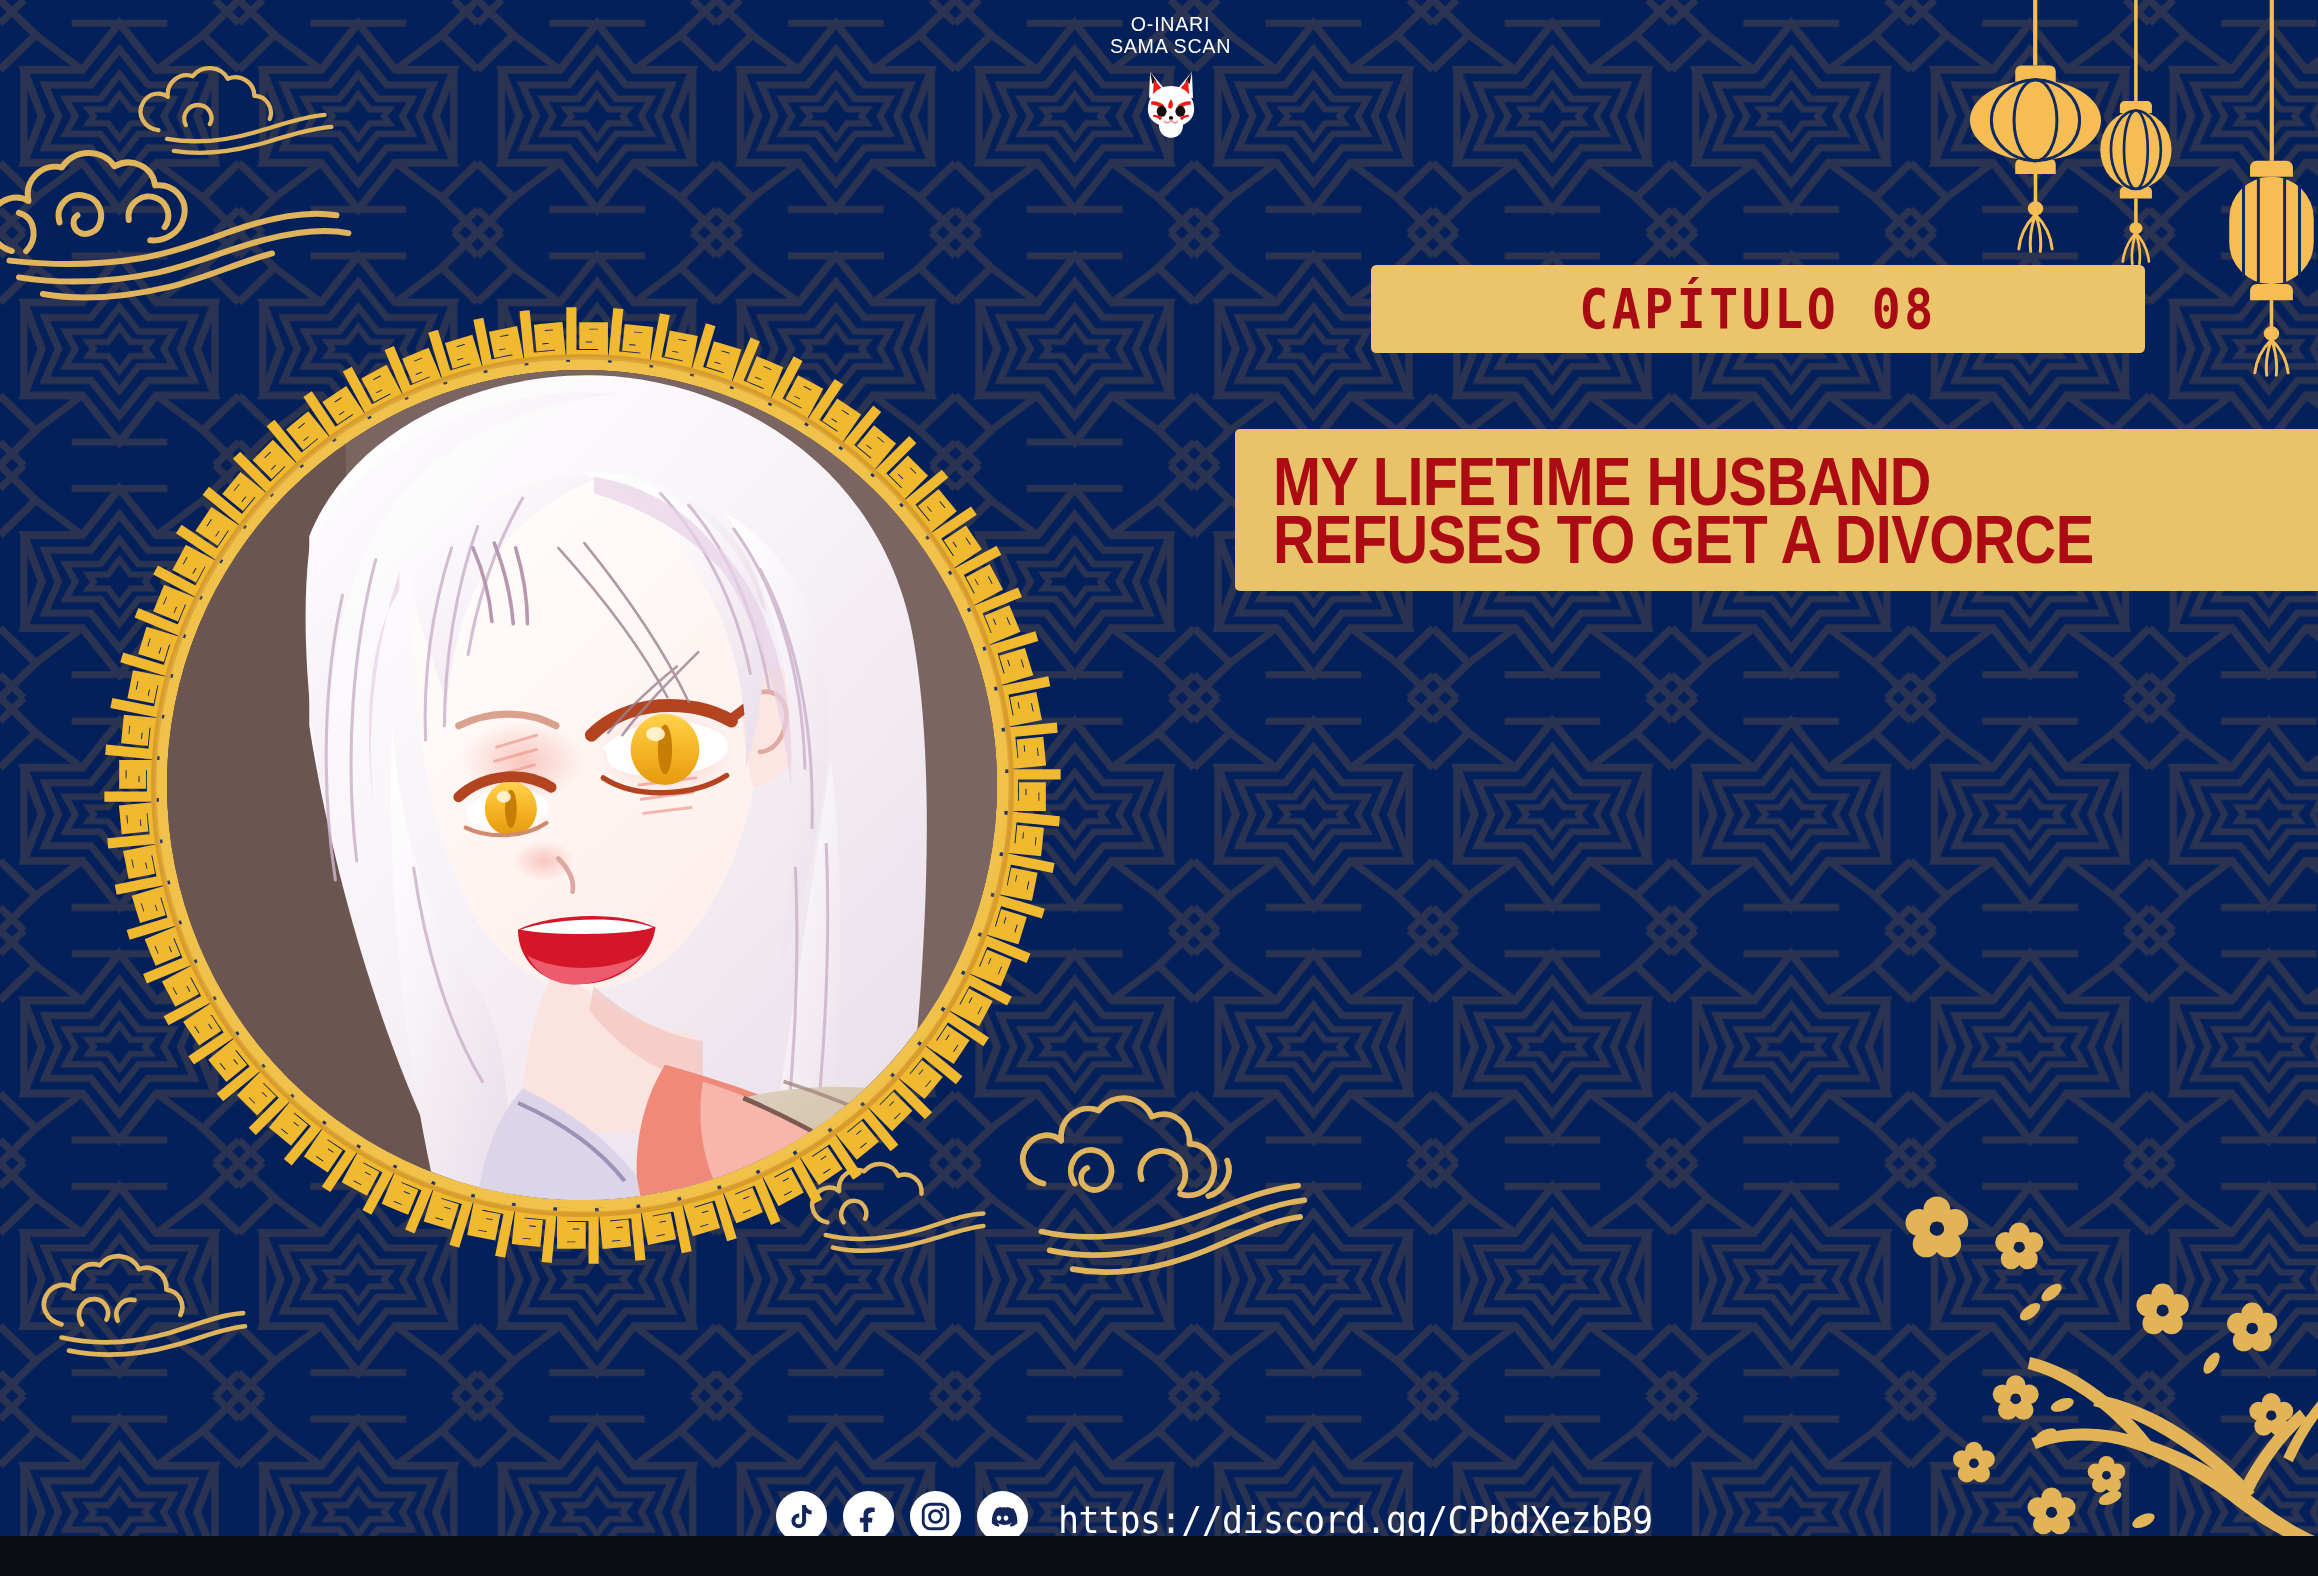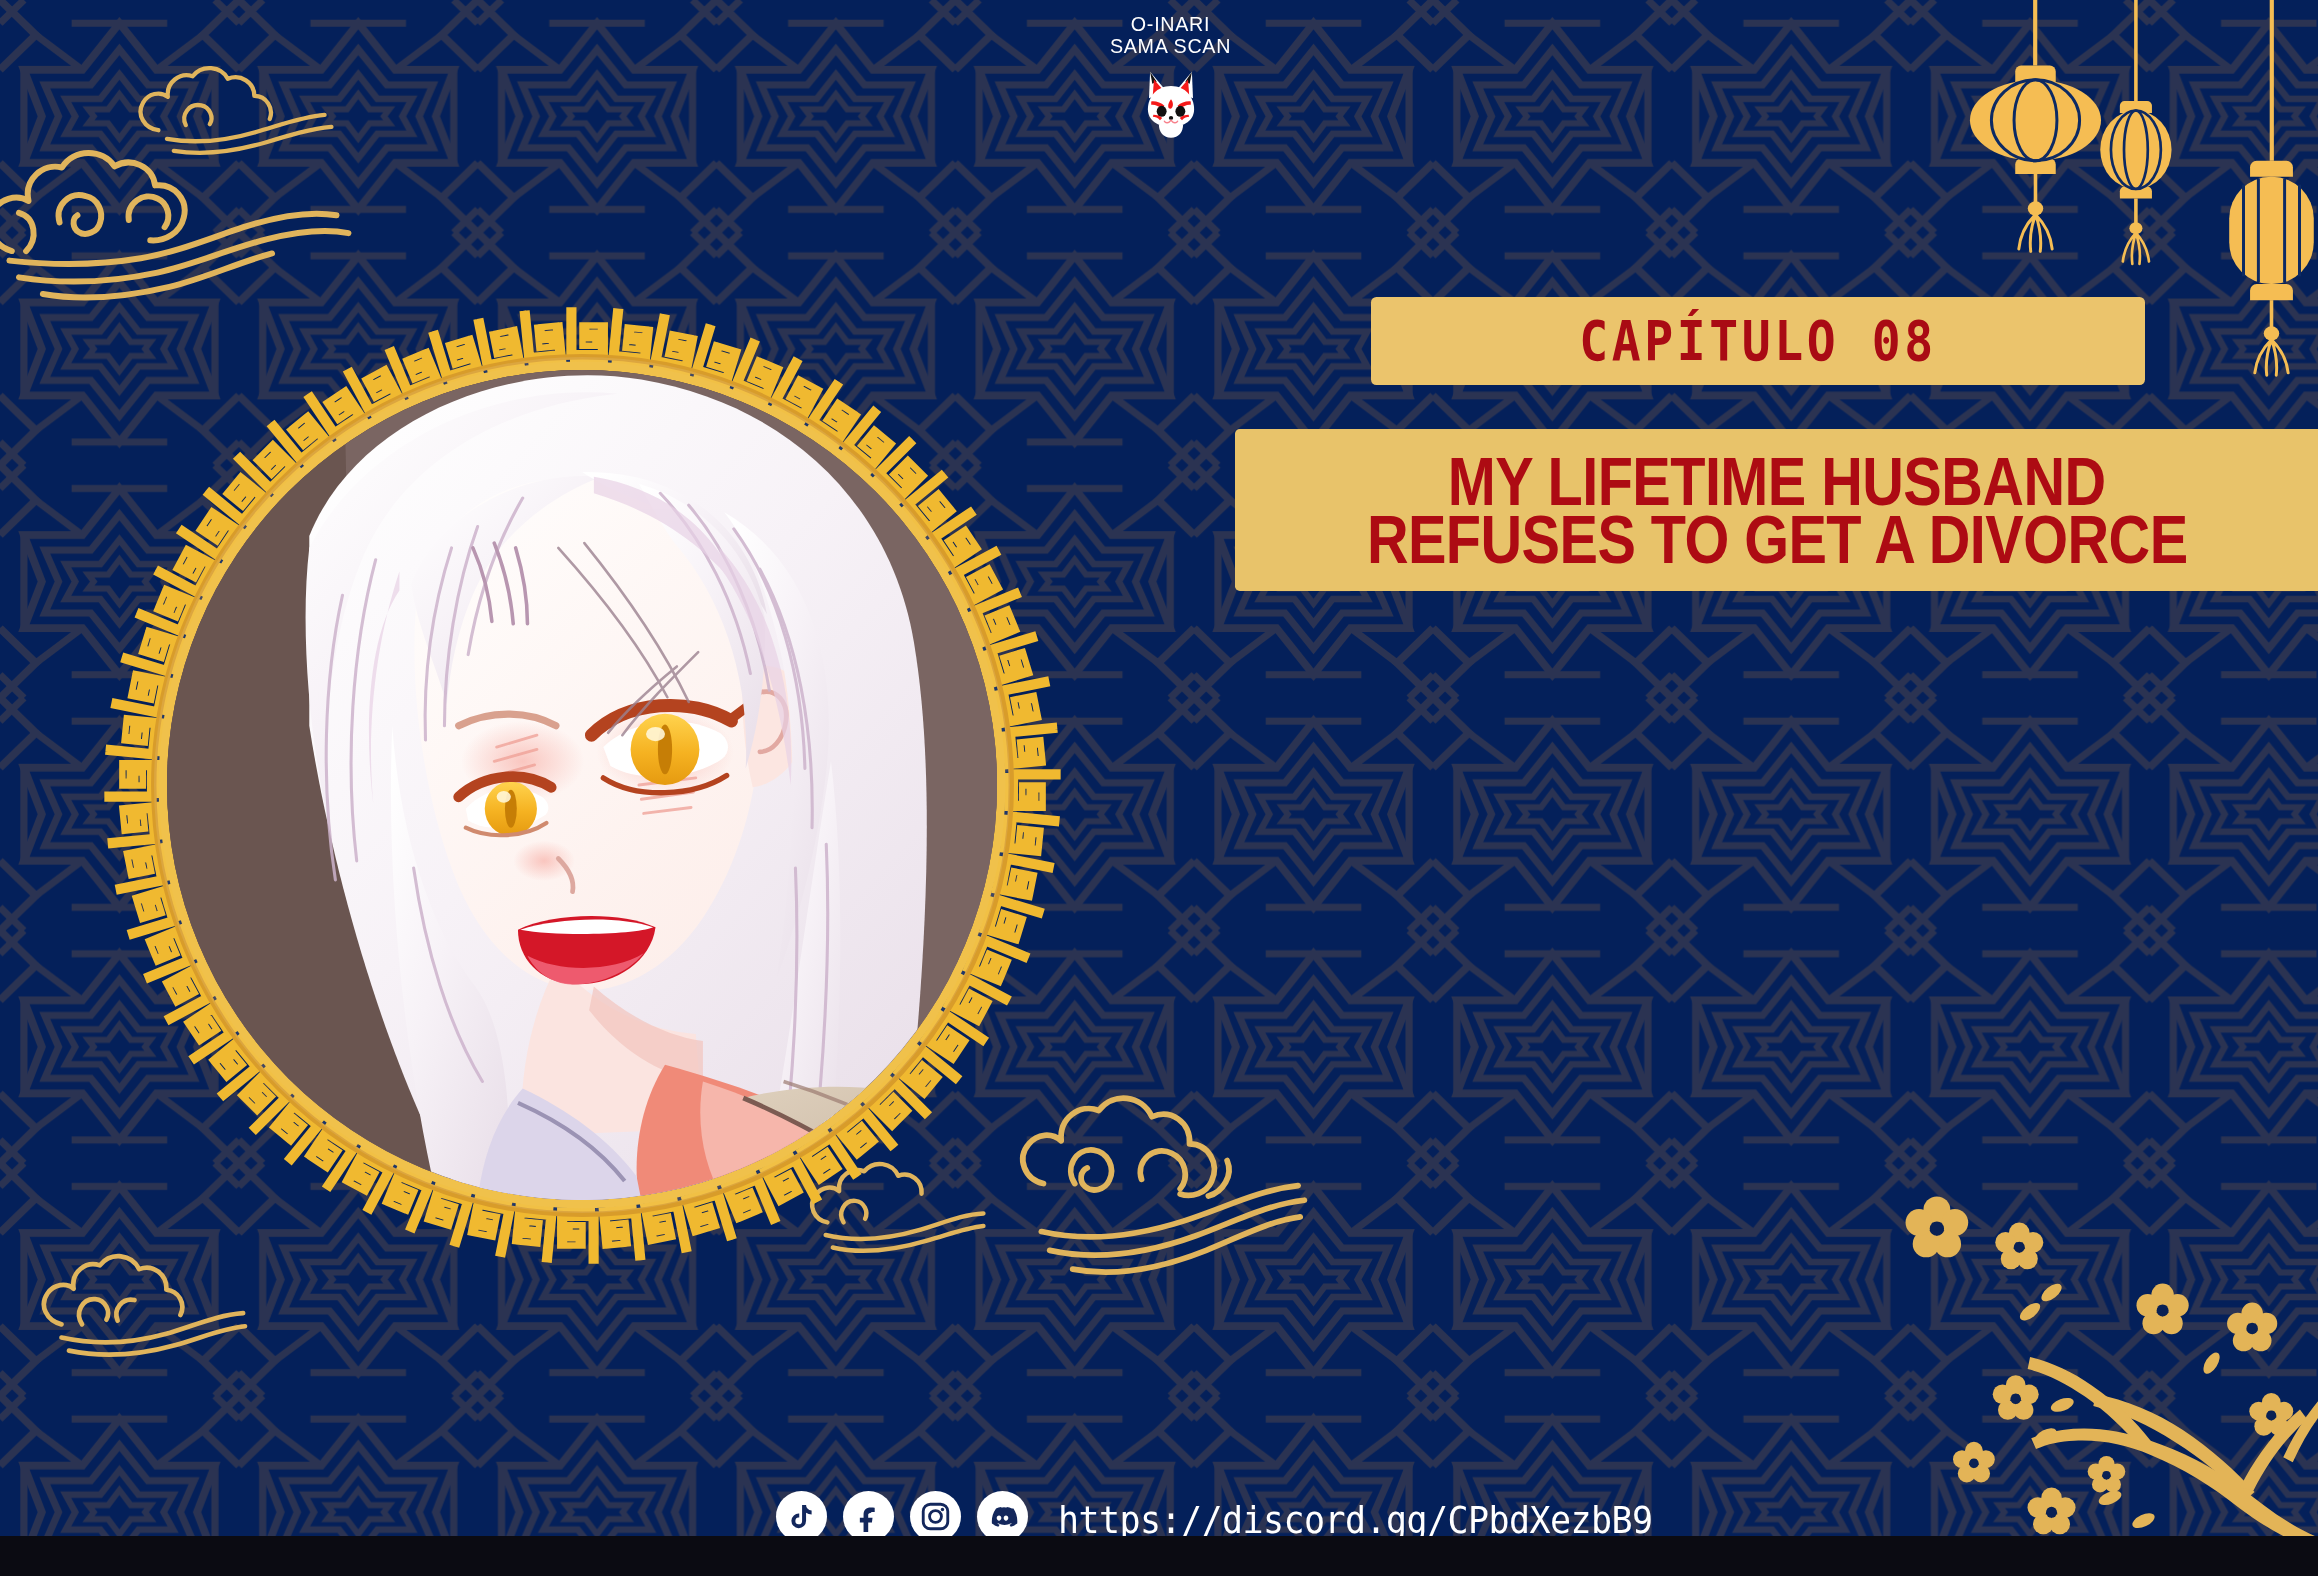--- a/index.html
+++ b/index.html
@@ -63,40 +63,40 @@
   }
   .portrait-disc svg{ width:100%; height:100%; display:block; }
 
   
   #chapter-banner{
     position:absolute;
     left:1371px; top:265px;
     width:774px; height:88px;
     background:#ebc46c;
     border-radius:5.4px;
-    display:flex; align-items:center; justify-content:center;margin-top:32px;
+    display:flex; align-items:center; justify-content:center;
   }
   #chapter-banner .txt{
     color:#a90b14;
     font-family:"DejaVu Sans Mono", monospace;
     font-weight:700;
     font-size:48px;
     letter-spacing:3.6px;
     line-height:1;
     transform:scaleY(1.14);
   }
 
   #title-banner{
     position:absolute;
     left:1235px; top:429px;
     width:1084px; height:162px;
     background:#e8c36a;
     border-radius:4.8px 0 0 4.8px;
     display:flex; flex-direction:column;
-    align-items:center; justify-content:center;
+    justify-content:center;
   }
   #title-banner .line{
     color:#ad0b13;
     font-family:"Liberation Sans Narrow","Liberation Sans", sans-serif;
     font-weight:700;
     font-size:62px;
     line-height:0.94;
     letter-spacing:-0.6px;
     white-space:nowrap;
     transform:scaleX(0.93) scaleY(1.12);

